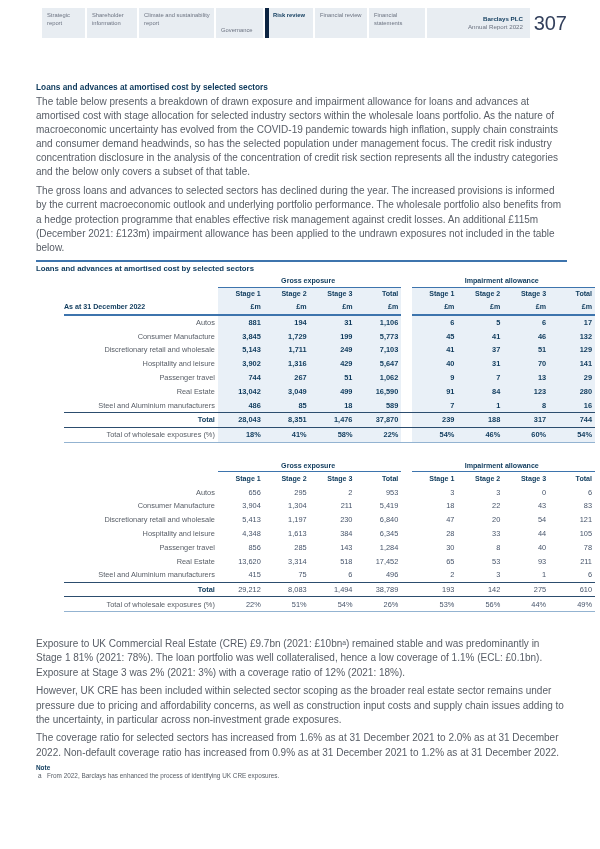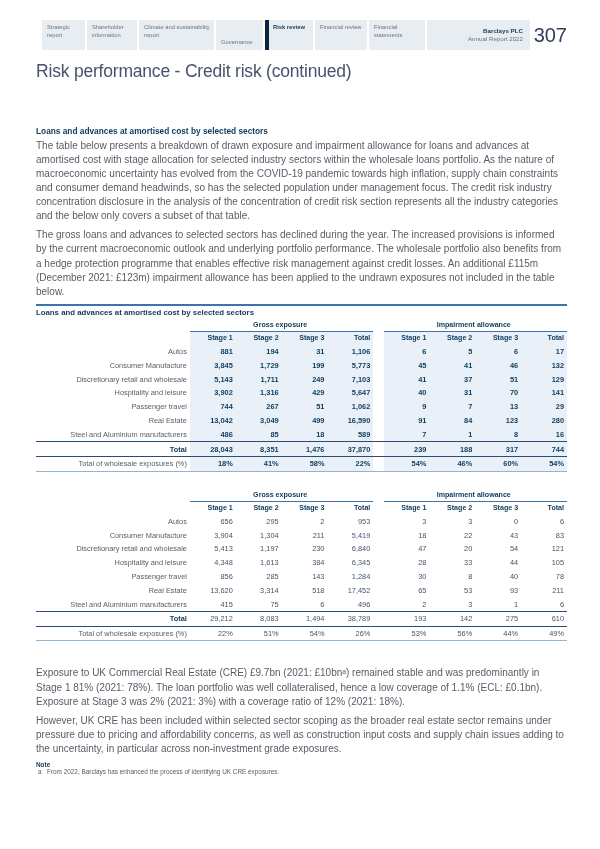--- a/index.html
+++ b/index.html
@@ -6,21 +6,21 @@
     --navy:#0e3a5c; --slate_title:#47526b; --body_grey:#575d66;
     --rule_blue:#3d74ad; --rule_dark:#2c4d6e; --rule_light:#93b3d1;
     --shade_blue:#e9f0f7; --tabbar_bg:#e8edf2; --active_bar:#0c2442; --tab_grey:#6b7280;
   }
   *{box-sizing:border-box; margin:0; padding:0;}
   html,body{background:#fff;}
   body{
     width:600px; height:849px; overflow:hidden; position:relative;
     font-family:"Liberation Sans", sans-serif; color:var(--body_grey);
   }
-  .page{padding:20px 33px 0 36px;}
+  .page{padding:8px 33px 0 36px;}
 
   
   .topbar-row{display:flex; align-items:flex-start;}
   .tabbar{flex:1; display:flex; margin-left:6px; height:30px;}
   .tabs{display:flex; gap:2px; height:100%;}
   .tab{
     background:var(--tabbar_bg); display:flex; align-items:flex-start;
     padding:4px 4px 3px 5px; font-size:5.8px; line-height:1.3; color:var(--tab_grey);
   }
   .tab:nth-child(1){width:43px;}
@@ -51,21 +51,21 @@
 
   
   .intro-heading{margin-top:44px; font-size:8.3px; font-weight:bold; color:var(--navy);}
   .para{margin-top:2.5px; margin-bottom:4.5px; font-size:10px; line-height:1.42; color:var(--body_grey);}
 
   
   .table-title{
     margin-top:4px; border-top:2px solid var(--rule_blue);
     padding:2.5px 0 2px; font-size:7.8px; font-weight:bold; color:var(--navy);
   }
-  table.sec-table{border-collapse:collapse; table-layout:fixed; width:100%;}
+  table.sec-table{border-collapse:collapse; table-layout:fixed; width:100%;margin-left:28px;}
   .tbl2-gap{height:17px;}
   .sec-table th,.sec-table td{
     font-size:7.4px; padding:2.4px 3px 2.4px 0; vertical-align:bottom;
     font-weight:400; text-align:right; color:#46546a;
   }
   .sec-table .lblc{text-align:right; padding-left:0; color:var(--body_grey);}
   .sec-table .grp{
     font-size:7.1px; font-weight:bold; color:var(--navy); text-align:center;
     border-bottom:1px solid var(--rule_blue); padding-bottom:1.5px;
   }
@@ -127,21 +127,20 @@
           </div>
         </div>
       <div class="brand">
         <span class="b-name">Barclays PLC</span>
         <span class="b-sub">Annual Report 2022</span>
       </div>
     </div>
     <span class="pageno">307</span>
   </div>
 
-  <h1 class="page-title">Risk performance - Credit risk (continued)</h1>
 
   <div class="intro-heading">Loans and advances at amortised cost by selected sectors</div>
   <p class="para">The table below presents a breakdown of drawn exposure and impairment allowance for loans and advances at amortised cost with stage allocation for selected industry sectors within the wholesale loans portfolio. As the nature of macroeconomic uncertainty has evolved from the COVID-19 pandemic towards high inflation, supply chain constraints and consumer demand headwinds, so has the selected population under management focus. The credit risk industry concentration disclosure in the analysis of the concentration of credit risk section represents all the industry categories and the below only covers a subset of that table.</p>
   <p class="para">The gross loans and advances to selected sectors has declined during the year. The increased provisions is informed by the current macroeconomic outlook and underlying portfolio performance. The wholesale portfolio also benefits from a hedge protection programme that enables effective risk management against credit losses.  An additional £115m (December 2021: £123m) impairment allowance has been applied to the undrawn exposures not included in the table below.</p>
 
   <div id="tables">
       <div class="table-title">Loans and advances at amortised cost by selected sectors</div>
       <table class="sec-table shaded boldvals">
         <colgroup>
           <col style="width: 151px;">
@@ -166,20 +165,32 @@
             <td class="lblc"></td>
             <th class="stage">Stage 1</th>
             <th class="stage">Stage 2</th>
             <th class="stage">Stage 3</th>
             <th class="stage">Total</th>
             <td class="gut"></td>
             <th class="stage">Stage 1</th>
             <th class="stage">Stage 2</th>
             <th class="stage">Stage 3</th>
             <th class="stage">Total</th>
+          </tr>
+          <tr>
+            <th class="asat">As at 31 December 2022</th>
+            <td class="unit">£m</td>
+            <td class="unit">£m</td>
+            <td class="unit">£m</td>
+            <td class="unit">£m</td>
+            <td class="gut"></td>
+            <td class="unit">£m</td>
+            <td class="unit">£m</td>
+            <td class="unit">£m</td>
+            <td class="unit">£m</td>
           </tr>
         </thead>
         <tbody>
           <tr>
             <th class="lblc">Autos</th>
             <td class="num">881</td>
             <td class="num">194</td>
             <td class="num">31</td>
             <td class="num">1,106</td>
             <td class="gut"></td>
@@ -429,20 +440,21 @@
             <td class="num">44%</td>
             <td class="num">49%</td>
           </tr>
         </tbody>
       </table>
     </div>
 
   <div class="closing">
     <p class="para">Exposure to UK Commercial Real Estate (CRE) £9.7bn (2021: £10bnᵃ) remained stable and was predominantly in Stage 1 81% (2021: 78%). The loan portfolio was well collateralised, hence a low coverage of 1.1% (ECL: £0.1bn). Exposure at Stage 3 was 2% (2021: 3%) with a coverage ratio of 12% (2021: 18%).</p>
     <p class="para">However, UK CRE has been included within selected sector scoping as the broader real estate sector remains under pressure due to pricing and affordability concerns, as well as construction input costs and supply chain issues adding to the uncertainty, in particular across non-investment grade exposures.</p>
+    <p class="para">The coverage ratio for selected sectors has increased from 1.6% as at 31 December 2021 to 2.0% as at 31 December 2022. Non-default coverage ratio has increased from 0.9% as at 31 December 2021 to 1.2% as at 31 December 2022.</p>
   </div>
 
   <div class="note">
     <div class="note-heading">Note</div>
     <div class="note-item">
       <span class="note-marker">a</span>
       <span>From 2022, Barclays has enhanced the process of identifying UK CRE exposures.</span>
     </div>
   </div>
 

